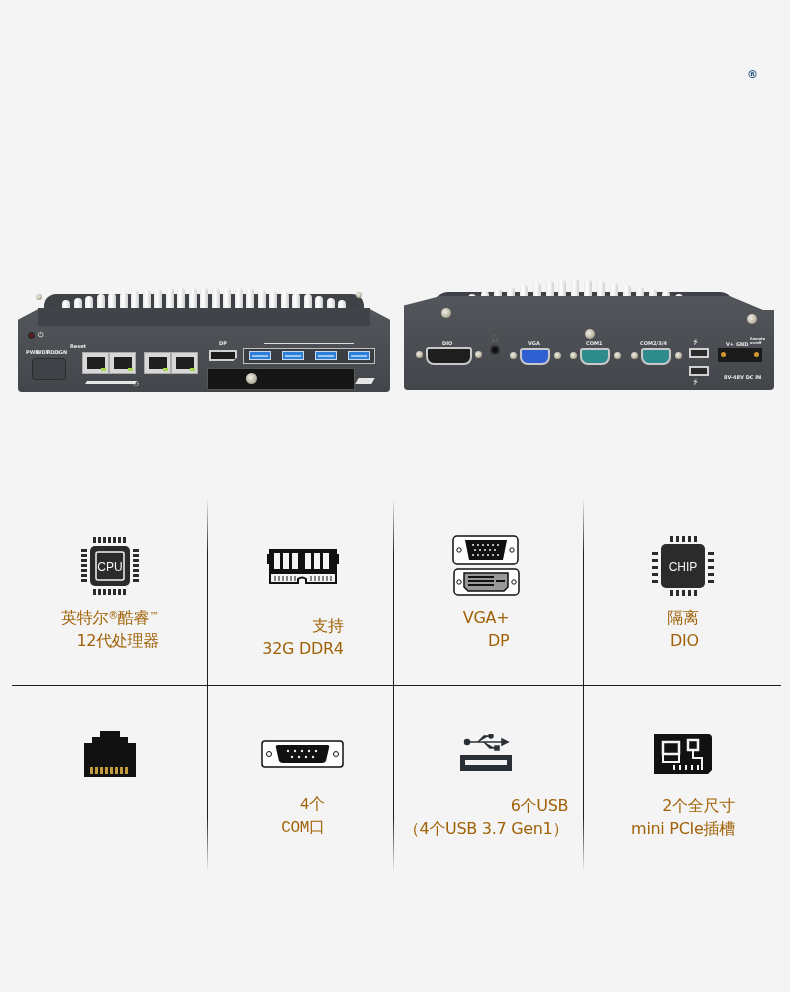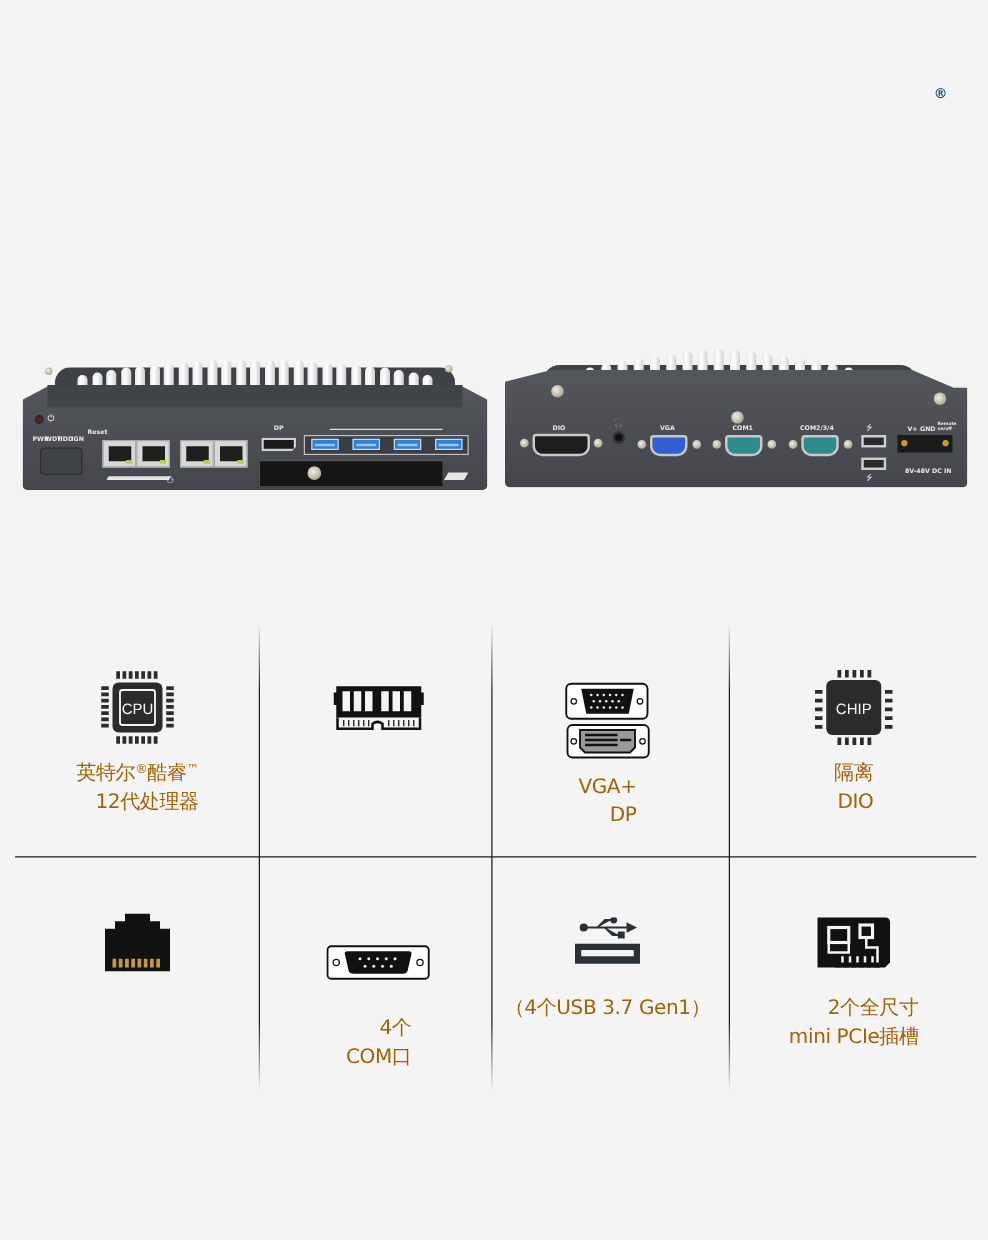--- a/index.html
+++ b/index.html
@@ -256,23 +256,27 @@
             <line x1="29" y1="30" x2="29" y2="35"></line>
           <line x1="45" y1="30" x2="45" y2="35"></line>
             <line x1="49" y1="30" x2="49" y2="35"></line>
             <line x1="53" y1="30" x2="53" y2="35"></line>
             <line x1="57" y1="30" x2="57" y2="35"></line>
             <line x1="61" y1="30" x2="61" y2="35"></line>
             <line x1="65" y1="30" x2="65" y2="35"></line>
         </g>
       </svg>
     </div>
-  </div>
-
-  <div class="cell" style="left:379px; top:11px;">
+    <div class="text" style="margin-top:12px;">
+      <div>支持</div>
+      <div>32G DDR4</div>
+    </div>
+  </div>
+
+  <div class="cell" style="left:379px; top:0;">
     <div class="icon">
       <svg width="70" height="64" viewBox="0 0 70 64">
         <rect x="2" y="2" width="65" height="28" rx="4" fill="#fff" stroke="#111" stroke-width="1.5"></rect>
         <circle cx="8" cy="16" r="2.2" fill="none" stroke="#111"></circle>
           <circle cx="61" cy="16" r="2.2" fill="none" stroke="#111"></circle>
         <path d="M14 6 H56 L52 26 H18 Z" fill="#111" rx="3"></path>
         <g fill="#eee">
           <circle cx="22" cy="11" r="1"></circle>
             <circle cx="27" cy="11" r="1"></circle>
             <circle cx="32" cy="11" r="1"></circle>
@@ -355,21 +359,21 @@
             <rect x="23" y="38" width="3" height="7"></rect>
             <rect x="28" y="38" width="3" height="7"></rect>
             <rect x="33" y="38" width="3" height="7"></rect>
             <rect x="38" y="38" width="3" height="7"></rect>
             <rect x="43" y="38" width="3" height="7"></rect>
         </g>
       </svg>
     </div>
   </div>
 
-  <div class="cell" style="left:196px; top:204px;">
+  <div class="cell" style="left:196px; top:188px;font-family:Liberation Mono, monospace;">
     <div class="icon">
       <svg width="84" height="30" viewBox="0 0 84 30">
         <rect x="1" y="2" width="81" height="26" rx="3" fill="#fff" stroke="#111" stroke-width="1.5"></rect>
         <circle cx="8" cy="15" r="2.5" fill="none" stroke="#111"></circle>
           <circle cx="75" cy="15" r="2.5" fill="none" stroke="#111"></circle>
         <path d="M17 6 H66 Q69 6 68 9 L65 22 Q64 24 61 24 H22 Q19 24 18 22 L15 9 Q14 6 17 6 Z" fill="#111"></path>
         <g fill="#eee">
           <circle cx="27" cy="12" r="1.2"></circle>
             <circle cx="34" cy="12" r="1.2"></circle>
             <circle cx="41" cy="12" r="1.2"></circle>
@@ -398,20 +402,21 @@
           <path d="M20 8 L26 2 H31"></path>
           <circle cx="33" cy="2" r="2"></circle>
           <path d="M26 8 L32 14 H37"></path>
           <rect x="37" y="12" width="4" height="4"></rect>
         </g>
         <rect x="2" y="21" width="52" height="16" fill="#2b2f36"></rect>
         <rect x="7" y="26" width="42" height="5" fill="#f4f4f4"></rect>
       </svg>
     </div>
     <div class="text">
+      <div>6个USB</div>
       <div>（4个USB 3.7 Gen1）</div>
     </div>
   </div>
 
   <div class="cell" style="left:576px; top:188px;">
     <div class="icon">
       <svg width="62" height="44" viewBox="0 0 62 44">
         <path d="M2 2 H56 Q60 2 60 6 V38 L56 42 H2 Z" fill="#111"></path>
         <rect x="11" y="10" width="16" height="12" fill="none" stroke="#f4f4f4" stroke-width="2.5"></rect>
         <rect x="36" y="8" width="10" height="10" fill="none" stroke="#f4f4f4" stroke-width="2.5"></rect>

